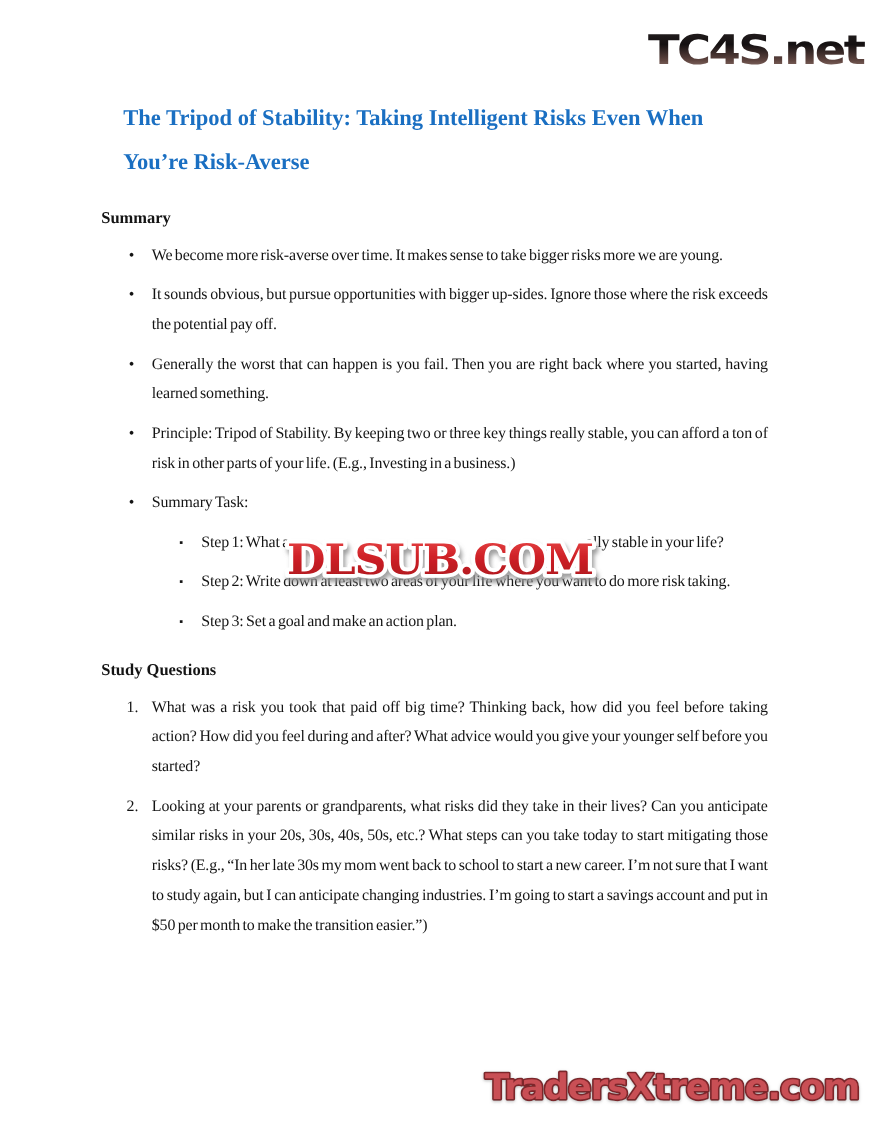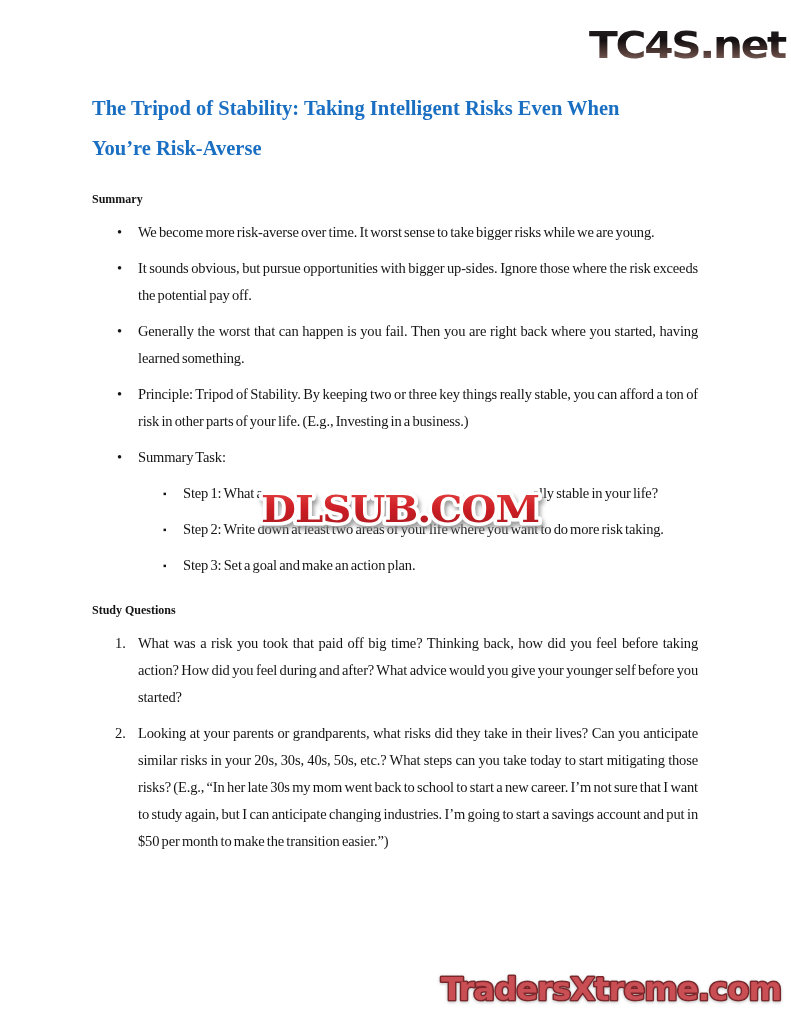--- a/index.html
+++ b/index.html
@@ -4,23 +4,23 @@
 <style>
   html,body { margin:0; padding:0; background:#ffffff; }
   .page {
     position:relative; width:791px; height:1024px; background:#ffffff;
     font-family:"Liberation Serif", serif; color:#141414; overflow:hidden;
     margin:0 auto;
   }
   .content { padding:88px 93px 0 92px; }
 
   .doc-title { color:#1a6fc2; font-weight:bold; font-size:20.5px; line-height:40px; }
-  .doc-title .tline { white-space:nowrap; }
+  .doc-title .tline { white-space:nowrap;margin-left:20px; }
 
-  .h2 { font-size:12px; font-weight:bold; line-height:22px; margin-top:20px; }
+  .h2 { font-size:15px; font-weight:bold; line-height:22px; margin-top:20px; }
   .h2.second { margin-top:20px; }
 
   ul.l1, ol.l1 { list-style:none; margin:6px 0 0 0; padding:0; }
   ol.l1 { margin-top:4px; }
   li.item { position:relative; padding-left:46px; margin-top:9px;
     font-size:14.5px; line-height:27px; text-align:justify;
     letter-spacing:-0.15px; word-spacing:-1.2px; }
   li.item.sub { padding-left:91px; }
   .mk { position:absolute; left:25px; top:0; width:20px; letter-spacing:0; word-spacing:0; }
   .mk.sq { left:71px; font-size:10px; }
@@ -56,21 +56,21 @@
     <div class="doc-title">
       <div class="tline">The Tripod of Stability: Taking Intelligent Risks Even When</div>
       <div class="tline">You’re Risk-Averse</div>
     </div>
 
     <div class="h2">Summary</div>
 
     <ul class="l1">
       <li class="item">
         <span class="mk">•</span>
-        <span>We become more risk-averse over time. It worst sense to take bigger risks while we are young.</span>
+        <span>We become more risk-averse over time. It makes sense to take bigger risks more we are young.</span>
       </li>
       <li class="item">
         <span class="mk">•</span>
         <span>It sounds obvious, but pursue opportunities with bigger up-sides. Ignore those where the risk exceeds the potential pay off.</span>
       </li>
       <li class="item">
         <span class="mk">•</span>
         <span>Generally the worst that can happen is you fail. Then you are right back where you started, having learned something.</span>
       </li>
       <li class="item">

